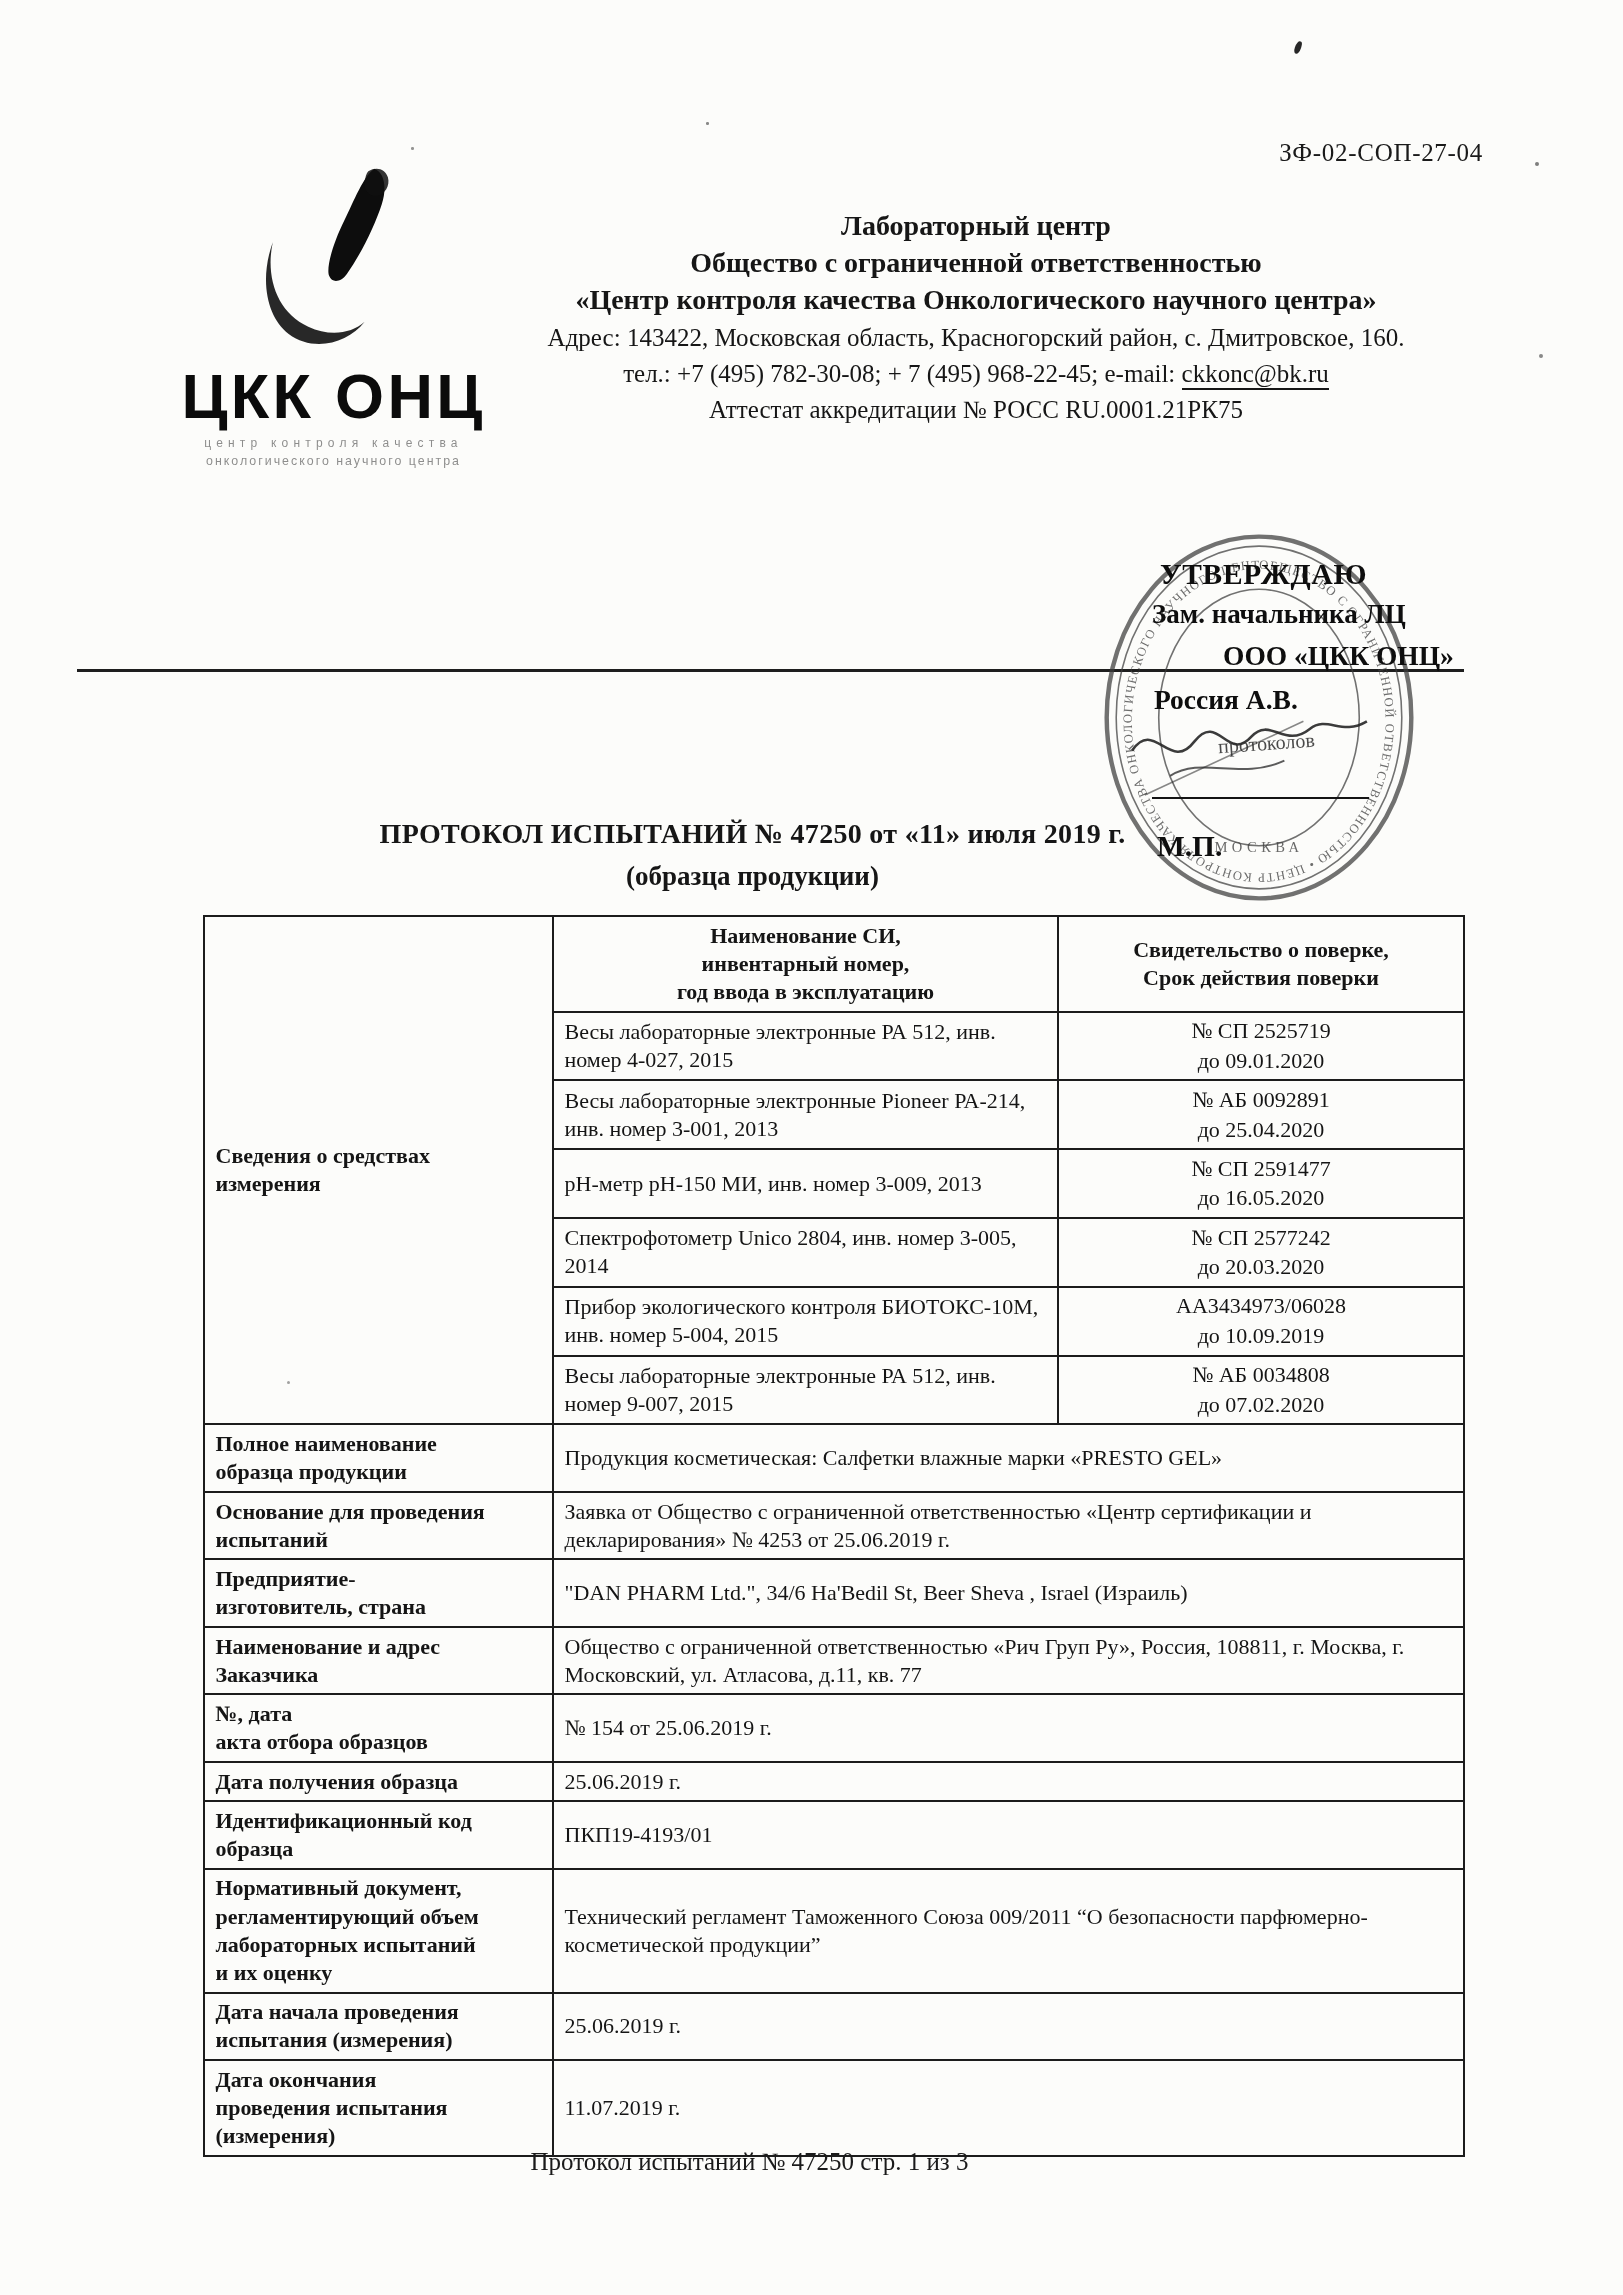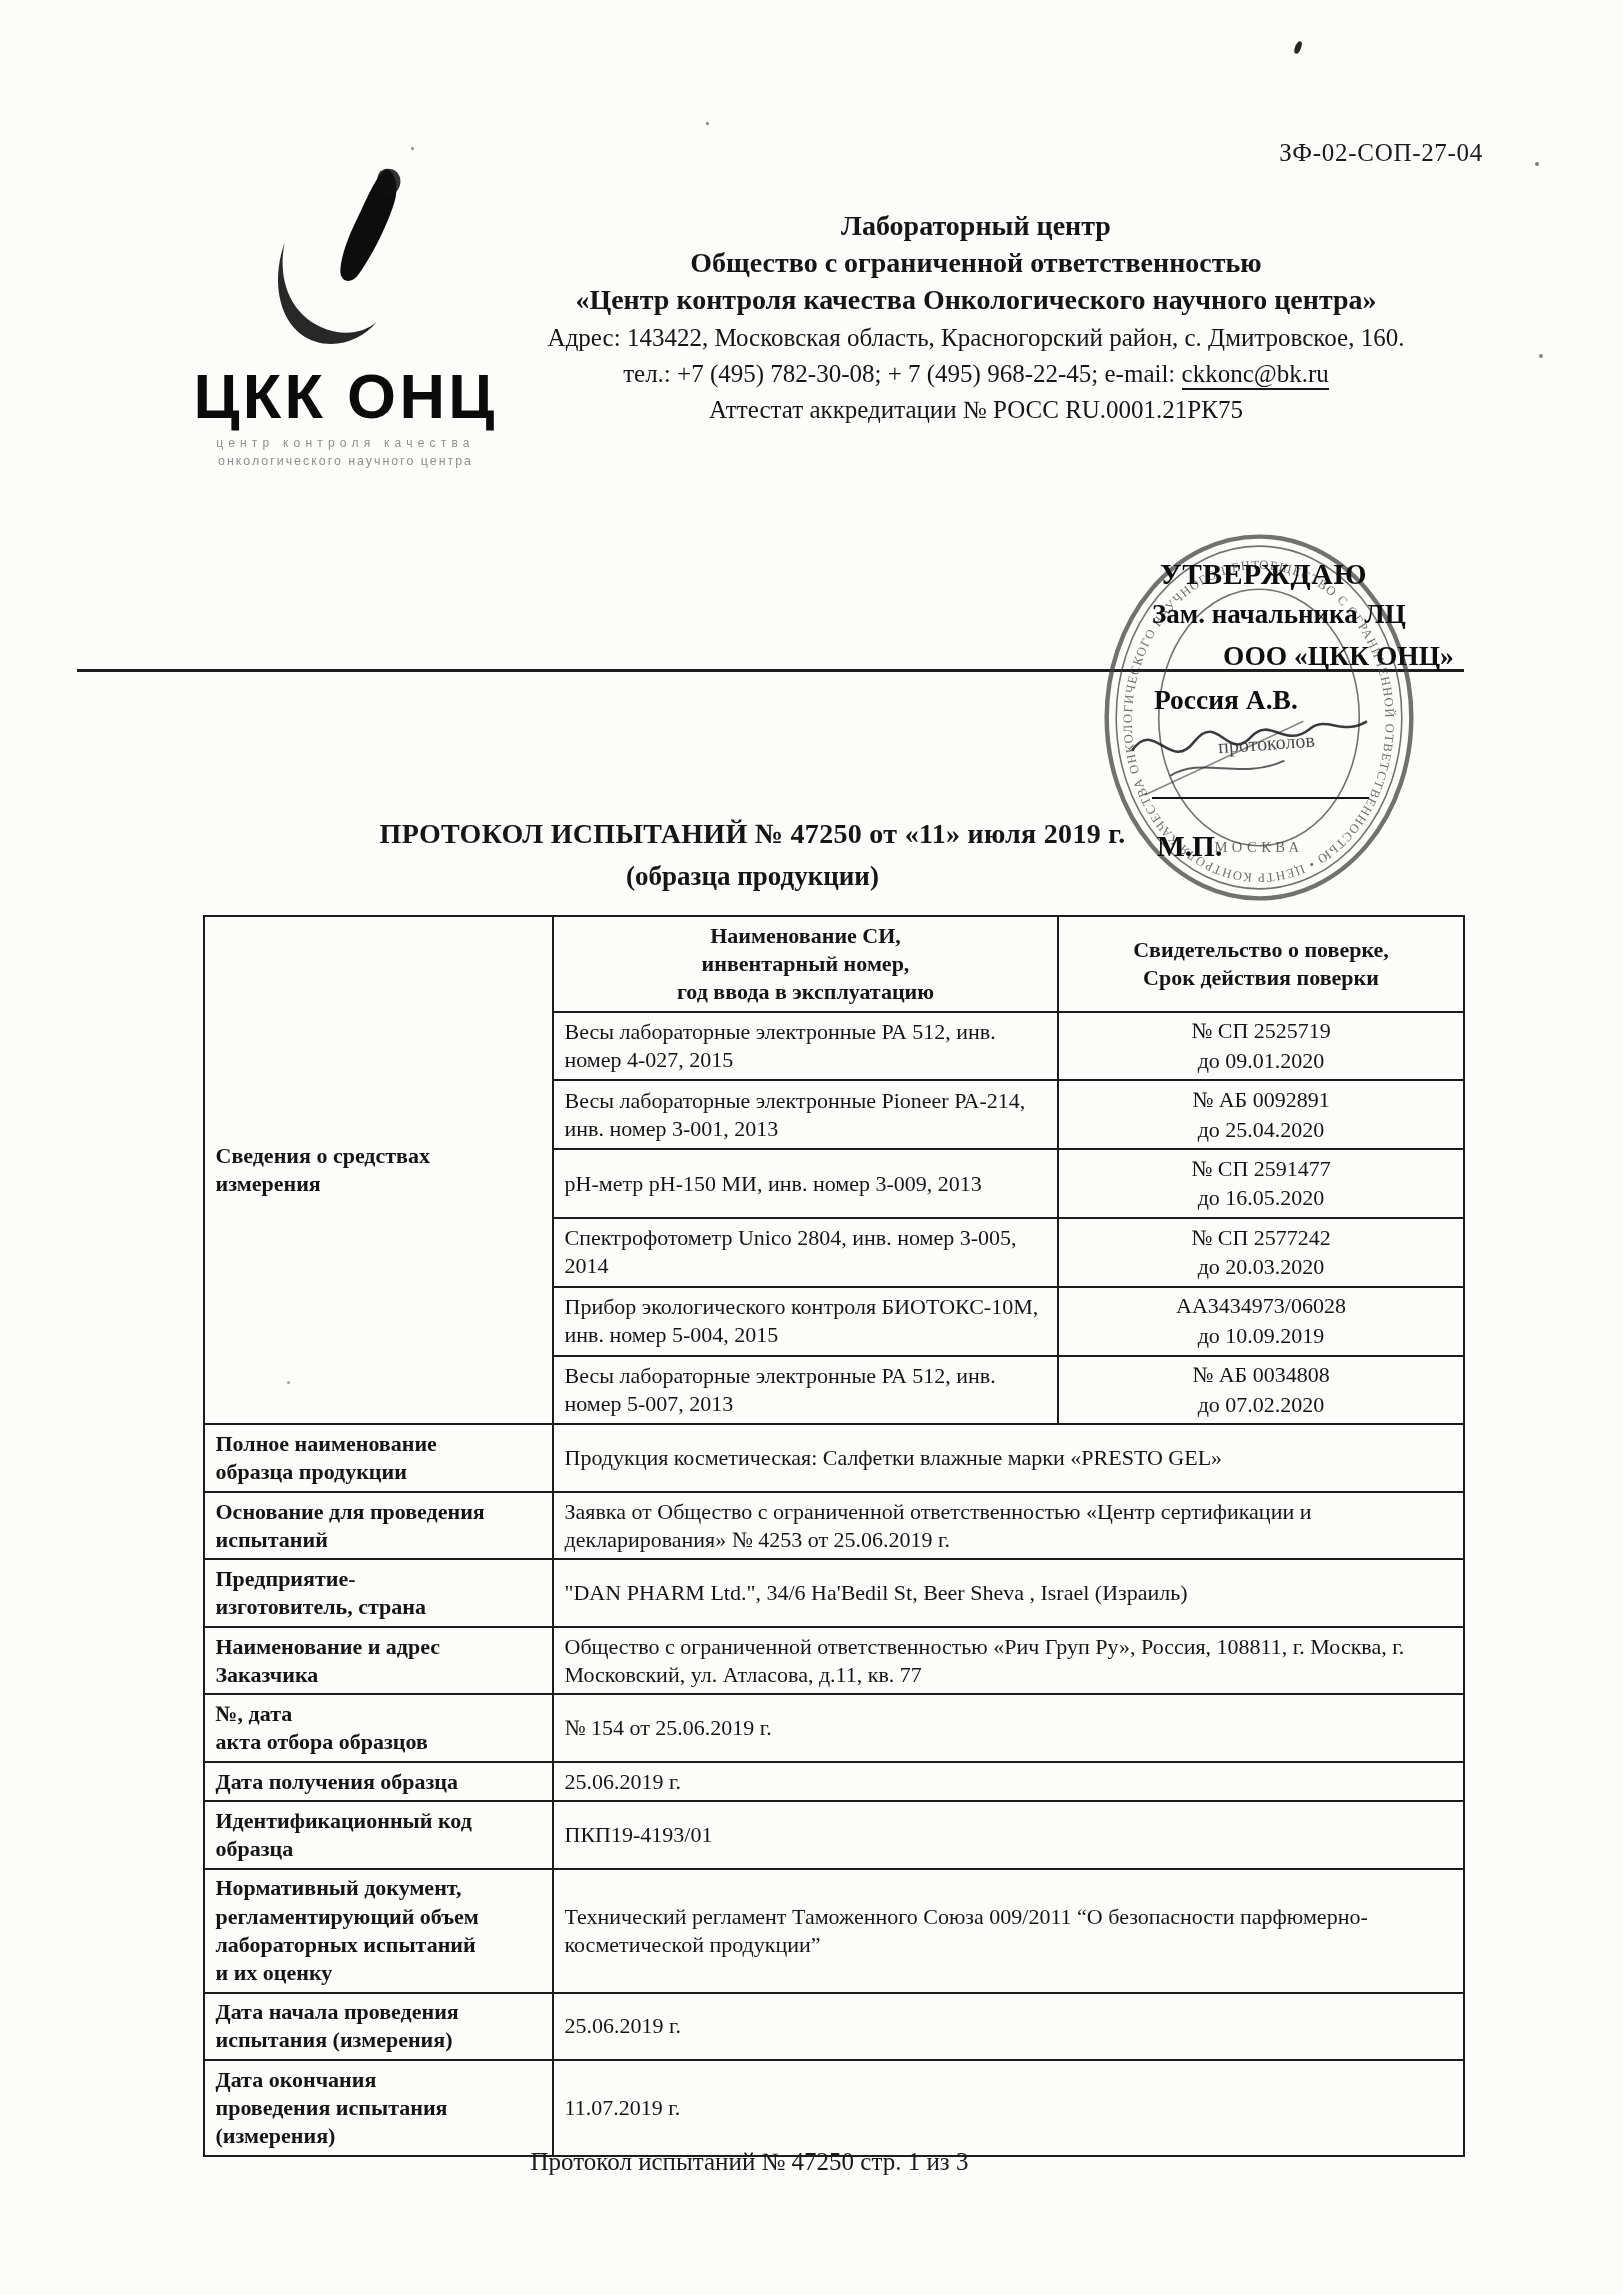--- a/index.html
+++ b/index.html
@@ -7,21 +7,21 @@
     position:relative;width:1623px;height:2295px;background:#fcfcfa;
     font-family:"Liberation Serif", serif;color:#161616;overflow:hidden;
     margin:0 auto;
   }
   
   .doc-code{position:absolute;top:139px;right:140px;font-size:25px;letter-spacing:0.7px;color:#1a1a1a;}
   
   .speck{position:absolute;background:#161616;border-radius:50%;}
   .ink-mark{position:absolute;left:1295px;top:41px;width:5.9px;height:13px;background:#101010;border-radius:60% 40% 55% 45%;transform:rotate(18deg);opacity:.9;}
   
-  .logo{position:absolute;left:187px;top:165px;width:317px;text-align:center;}
+  .logo{position:absolute;left:175px;top:165px;width:317px;text-align:center;}
   .logo svg{display:block;margin:0 auto;}
   .logo-text{font-family:"Liberation Sans", sans-serif;font-weight:bold;font-size:63px;letter-spacing:3.3px;color:#0b0b0b;line-height:1;margin-top:3.9px;white-space:nowrap;}
   .logo-sub{font-family:"Liberation Sans", sans-serif;color:#4a4a4a;opacity:.62;filter:blur(0.5px);line-height:1.5;margin-top:6.5px;}
   .logo-sub .s1{font-size:12px;letter-spacing:5.2px;white-space:nowrap;display:block;}
   .logo-sub .s2{font-size:12.4px;letter-spacing:2px;white-space:nowrap;display:block;}
   
   .org{position:absolute;left:487px;top:208px;width:978px;text-align:center;line-height:1.32;}
   .org .b{font-weight:bold;font-size:28px;}
   .org .r{font-size:25px;margin-top:2.6px;}
   .org .email{border-bottom:2px solid #161616;padding-bottom:0.7px;}
@@ -180,21 +180,21 @@
 
         <tr>
           <td class="instr-name">Прибор экологического контроля БИОТОКС-10М, инв. номер 5-004, 2015</td>
           <td class="instr-cert">
             <div>АА3434973/06028</div>
             <div class="valid">до 10.09.2019</div>
           </td>
         </tr>
 
         <tr>
-          <td class="instr-name">Весы лабораторные электронные РА 512, инв. номер 5-007, 2013</td>
+          <td class="instr-name">Весы лабораторные электронные РА 512, инв. номер 9-007, 2015</td>
           <td class="instr-cert">
             <div>№ АБ 0034808</div>
             <div class="valid">до 07.02.2020</div>
           </td>
         </tr>
       </tbody>
     <tbody>
 
         <tr>
           <td class="info-label preline">Полное наименование

